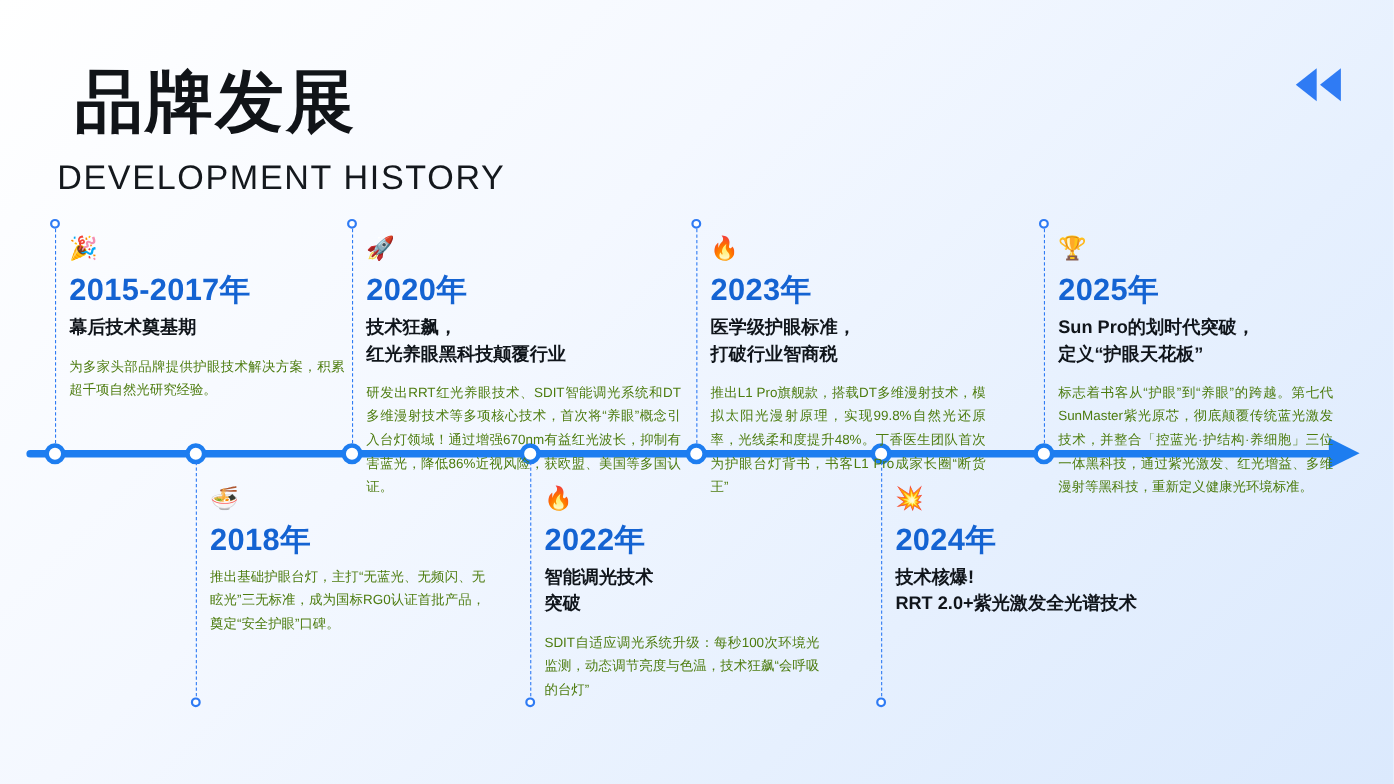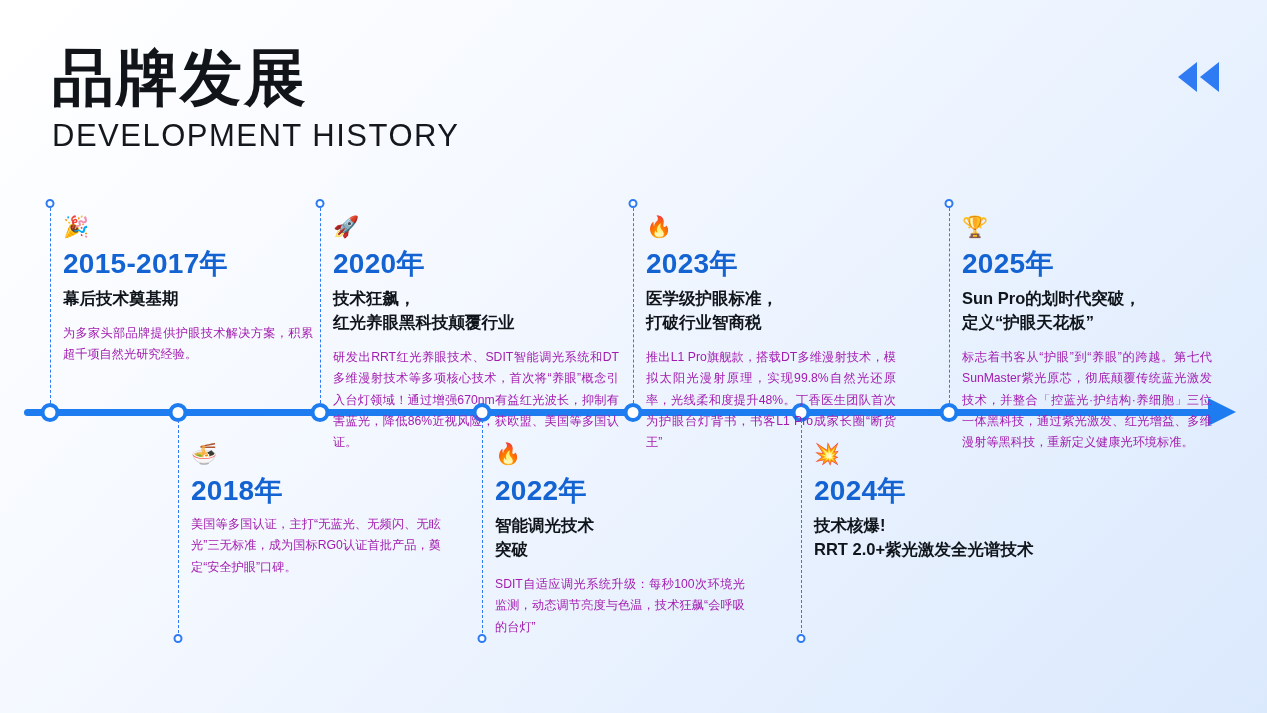--- a/index.html
+++ b/index.html
@@ -24,21 +24,21 @@
     position: absolute;
     left: 52px;
     top: 44px;
   }
   .title-cn {
     font-size: 62px;
     font-weight: bold;
     color: #111418;
     letter-spacing: 2px;
     line-height: 1.1;
-    margin: 0;
+    margin: 16px;
   }
   .title-en {
     font-size: 31px;
     color: #14181d;
     letter-spacing: 1.5px;
     margin-top: 6px;
     font-weight: 400;
   }
 
   .rewind-icon {
@@ -126,21 +126,21 @@
   .heading {
     font-size: 16.5px;
     font-weight: bold;
     color: #10151b;
     line-height: 1.45;
     margin-bottom: 12px;
     white-space: pre-line;
   }
   .body {
     font-size: 12.2px;
-    color: #a21caf;
+    color: #4d7c0f;
     line-height: 1.75;
     text-align: justify;
   }
   .body p {
     margin: 0 0 12px 0;
   }
   .body p:last-child { margin-bottom: 0; }
 
   .entry.wide { width: 400px; }
   .entry.w286 { width: 286px; }
@@ -199,21 +199,21 @@
     <div class="heading">幕后技术奠基期</div>
     <div class="body">
       <p>为多家头部品牌提供护眼技术解决方案，积累超千项自然光研究经验。</p>
     </div>
   </div>
 
   <div class="entry w250" style="left:191px; top:443px;">
     <span class="emoji">🍜</span>
     <div class="year">2018年</div>
     <div class="body">
-      <p>美国等多国认证，主打“无蓝光、无频闪、无眩光”三无标准，成为国标RG0认证首批产品，奠定“安全护眼”口碑。</p>
+      <p>推出基础护眼台灯，主打“无蓝光、无频闪、无眩光”三无标准，成为国标RG0认证首批产品，奠定“安全护眼”口碑。</p>
     </div>
   </div>
 
   <div class="entry w286" style="left:333px; top:216px;">
     <span class="emoji">🚀</span>
     <div class="year">2020年</div>
     <div class="heading">技术狂飙，
 红光养眼黑科技颠覆行业</div>
     <div class="body">
       <p>研发出RRT红光养眼技术、SDIT智能调光系统和DT多维漫射技术等多项核心技术，首次将“养眼”概念引入台灯领域！通过增强670nm有益红光波长，抑制有害蓝光，降低86%近视风险，获欧盟、美国等多国认证。</p>

